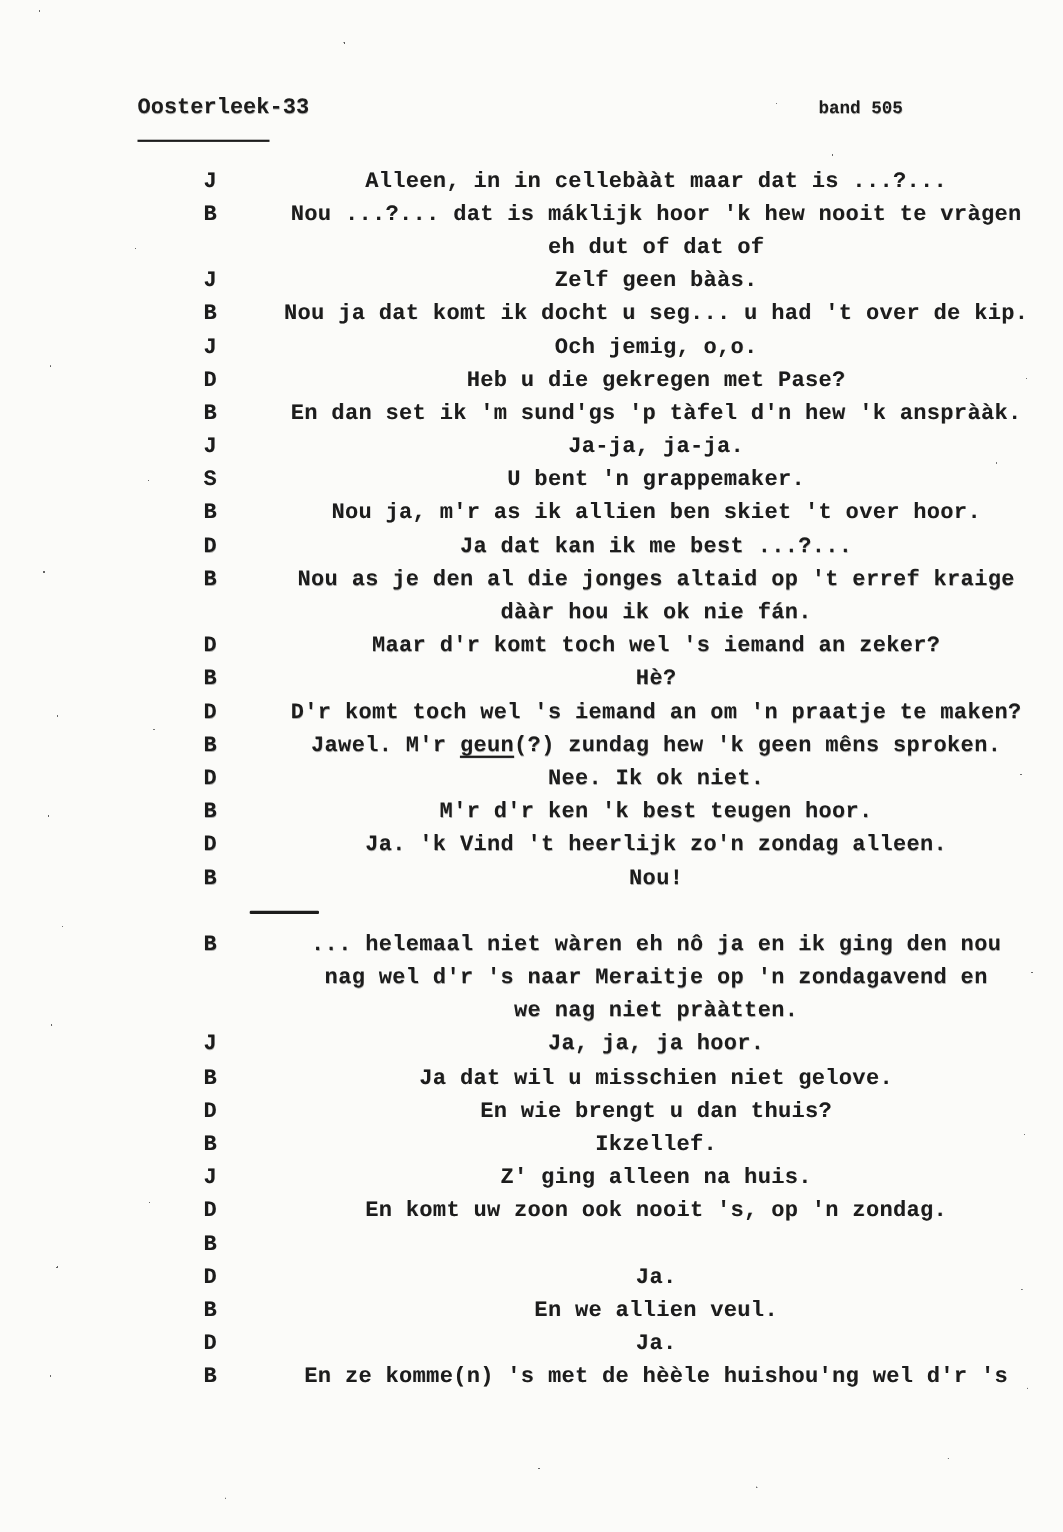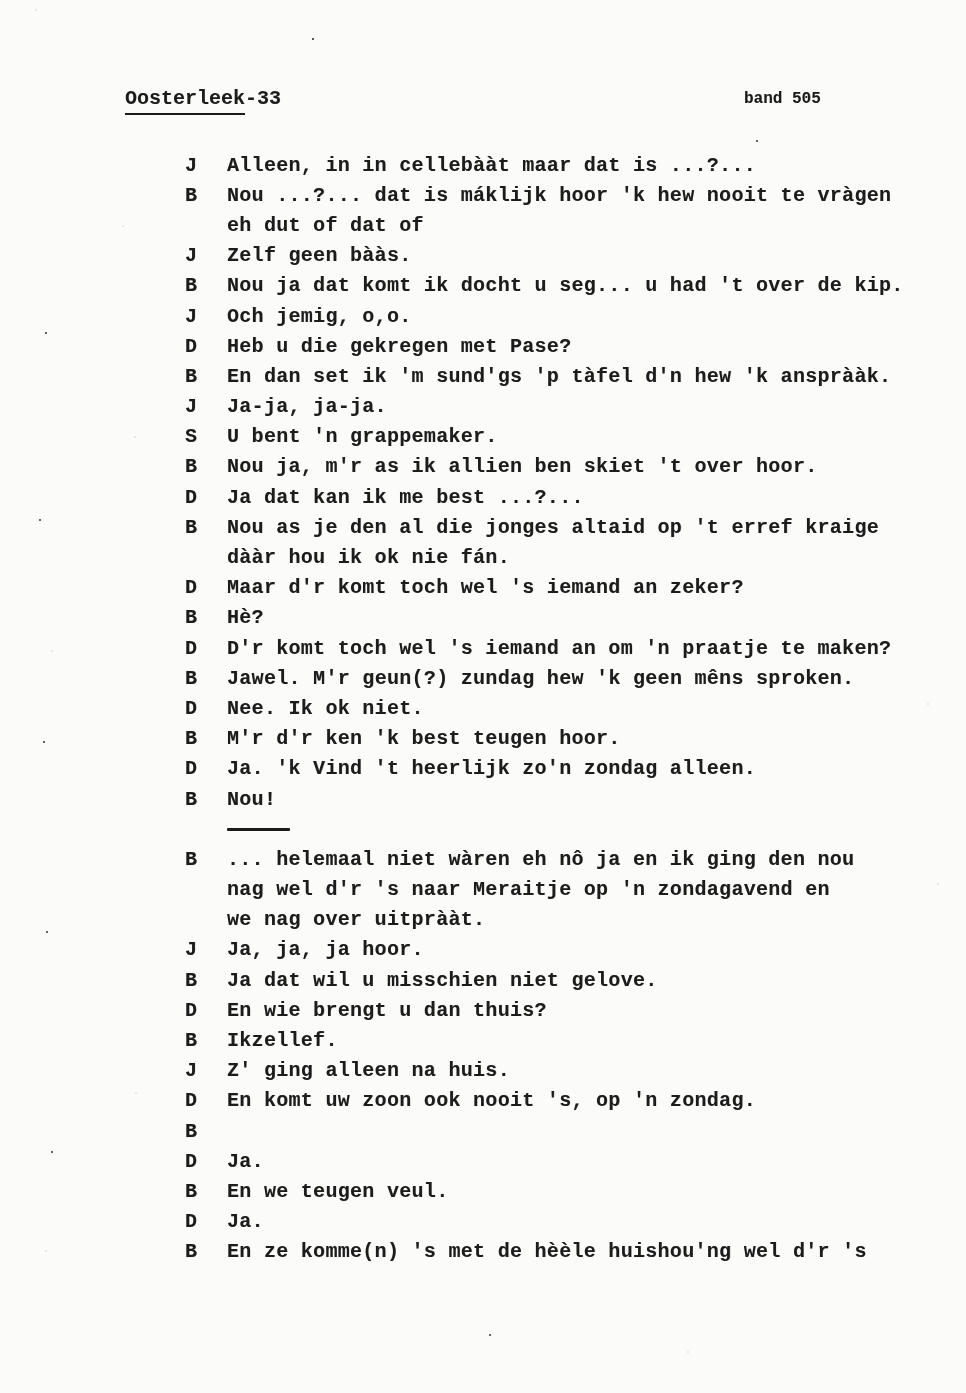--- a/index.html
+++ b/index.html
@@ -52,21 +52,21 @@
   .header-left {
     position: absolute;
     left: 125px;
     top: 86px;
     font-size: 20px;
     line-height: 26px;
     white-space: pre;
   }
   .header-left .u-title {
     border-bottom: 2.5px solid #1c1c1c;
-    padding-bottom: 3px;
+    padding-bottom: 17px;
   }
   .header-right {
     position: absolute;
     left: 744px;
     top: 86px;
     font-size: 16px;
     line-height: 26px;
     white-space: pre;
   }
 
@@ -84,22 +84,24 @@
     font-size: 20px;
     letter-spacing: 0.3px;
     white-space: pre;
   }
   .speaker {
     flex: 0 0 42px;
     width: 42px;
   }
   .text {
     flex: 1 1 auto;
+    text-align: center;
   }
   .u {
+    text-decoration: underline;
     text-decoration-thickness: 2px;
     text-underline-offset: 4px;
   }
   .divider-row {
     height: 30.2px;
     display: flex;
     align-items: center;
     padding-left: 227px;
   }
   .divider-line {
@@ -211,21 +213,21 @@
     <div class="row">
     <span class="speaker">B</span>
     <span class="text">... helemaal niet wàren eh nô ja en ik ging den nou</span>
   </div>
     <div class="row">
     <span class="speaker"></span>
     <span class="text">nag wel d'r 's naar Meraitje op 'n zondagavend en</span>
   </div>
     <div class="row">
     <span class="speaker"></span>
-    <span class="text">we nag over uitprààt.</span>
+    <span class="text">we nag niet prààtten.</span>
   </div>
     <div class="row">
     <span class="speaker">J</span>
     <span class="text">Ja, ja, ja hoor.</span>
   </div>
     <div class="row">
     <span class="speaker">B</span>
     <span class="text">Ja dat wil u misschien niet gelove.</span>
   </div>
     <div class="row">
@@ -246,21 +248,21 @@
   </div>
     <div class="row">
     <span class="speaker">B</span>
   </div>
     <div class="row">
     <span class="speaker">D</span>
     <span class="text">Ja.</span>
   </div>
     <div class="row">
     <span class="speaker">B</span>
-    <span class="text">En we teugen veul.</span>
+    <span class="text">En we allien veul.</span>
   </div>
     <div class="row">
     <span class="speaker">D</span>
     <span class="text">Ja.</span>
   </div>
     <div class="row">
     <span class="speaker">B</span>
     <span class="text">En ze komme(n) 's met de hèèle huishou'ng wel d'r 's</span>
   </div>
   </div>

